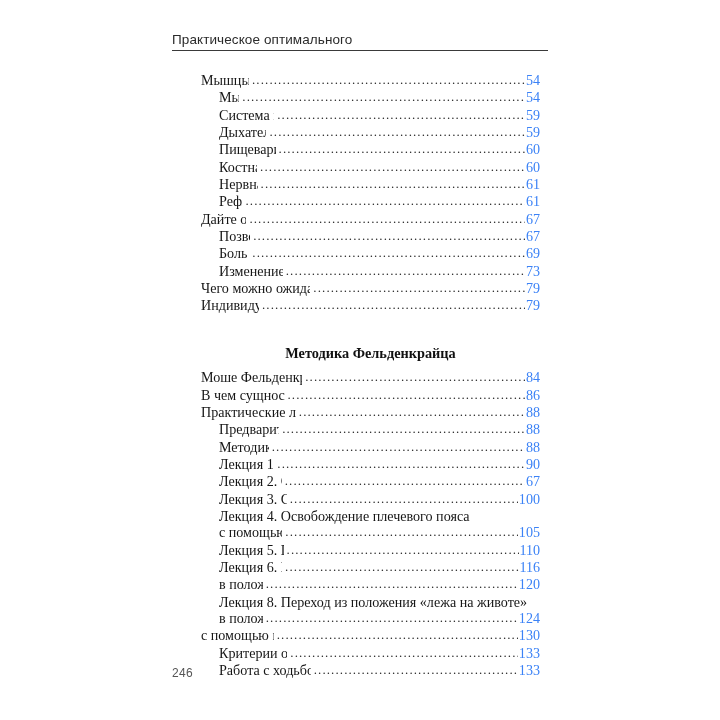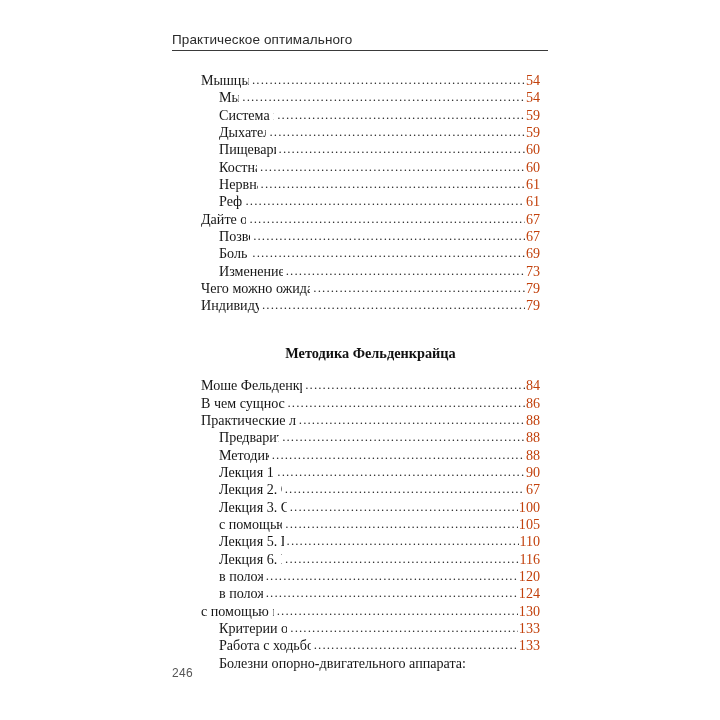--- a/index.html
+++ b/index.html
@@ -72,34 +72,34 @@
     margin: 0 0.5px 0 3px;
     color: #2e2e2e;
     letter-spacing: 1.1px;
     font-size: 13px;
     position: relative;
     top: -1px;
   }
   .toc-line .page {
     flex: 0 0 auto;
     text-align: right;
-    color: #c2410c;
+    color: #3b82f6;
   }
 
   
   .toc-line.tight .leader { letter-spacing: 1.1px; }
 
   
   .toc-section-heading {
     text-align: center;
     font-weight: bold;
     font-size: 14.3px;
     line-height: 16.35px;
     margin-top: 30px;
-    margin-bottom: 16px;
+    margin-bottom: 8px;
     color: #111111;
     white-space: nowrap;
   }
 
   
   #folio {
     position: absolute;
     left: 172px;
     top: 666px;
     font-family: "Liberation Sans", "DejaVu Sans", sans-serif;
@@ -269,20 +269,23 @@
         </div>
       </div>
       <div class="toc-entry lvl2">
         <div class="toc-line">
           <span class="title">Лекция 3. Сгибательные паттерны</span>
           <span class="leader">................................................................................................................................................................</span>
           <span class="page">100</span>
         </div>
       </div>
       <div class="toc-entry lvl2">
+        <div class="toc-line cont">
+          <span class="title">Лекция 4. Освобождение плечевого пояса</span>
+        </div>
         <div class="toc-line">
           <span class="title">с помощью вращения кулаками</span>
           <span class="leader">................................................................................................................................................................</span>
           <span class="page">105</span>
         </div>
       </div>
       <div class="toc-entry lvl2">
         <div class="toc-line">
           <span class="title">Лекция 5. Паттерны растяжения</span>
           <span class="leader">................................................................................................................................................................</span>
@@ -297,20 +300,23 @@
         </div>
       </div>
       <div class="toc-entry lvl2">
         <div class="toc-line">
           <span class="title">в положение «сидя»</span>
           <span class="leader">................................................................................................................................................................</span>
           <span class="page">120</span>
         </div>
       </div>
       <div class="toc-entry lvl2">
+        <div class="toc-line cont">
+          <span class="title">Лекция 8. Переход из положения «лежа на животе»</span>
+        </div>
         <div class="toc-line">
           <span class="title">в положение «сидя»</span>
           <span class="leader">................................................................................................................................................................</span>
           <span class="page">124</span>
         </div>
       </div>
       <div class="toc-entry">
         <div class="toc-line">
           <span class="title">с помощью метода Фельденкрайца</span>
           <span class="leader">................................................................................................................................................................</span>
@@ -324,21 +330,16 @@
           <span class="page">133</span>
         </div>
       </div>
       <div class="toc-entry lvl2">
         <div class="toc-line tight">
           <span class="title">Работа с ходьбой и бегом по методу Фельденкрайца</span>
           <span class="leader">................................................................................................................................................................</span>
           <span class="page">133</span>
         </div>
       </div>
-      <div class="toc-entry lvl2">
-        <div class="toc-line cont">
-          <span class="title">Болезни опорно-двигательного аппарата:</span>
-        </div>
-      </div>
     </div>
 </div>
 
 <div id="folio">246</div>
 
 </body></html>

